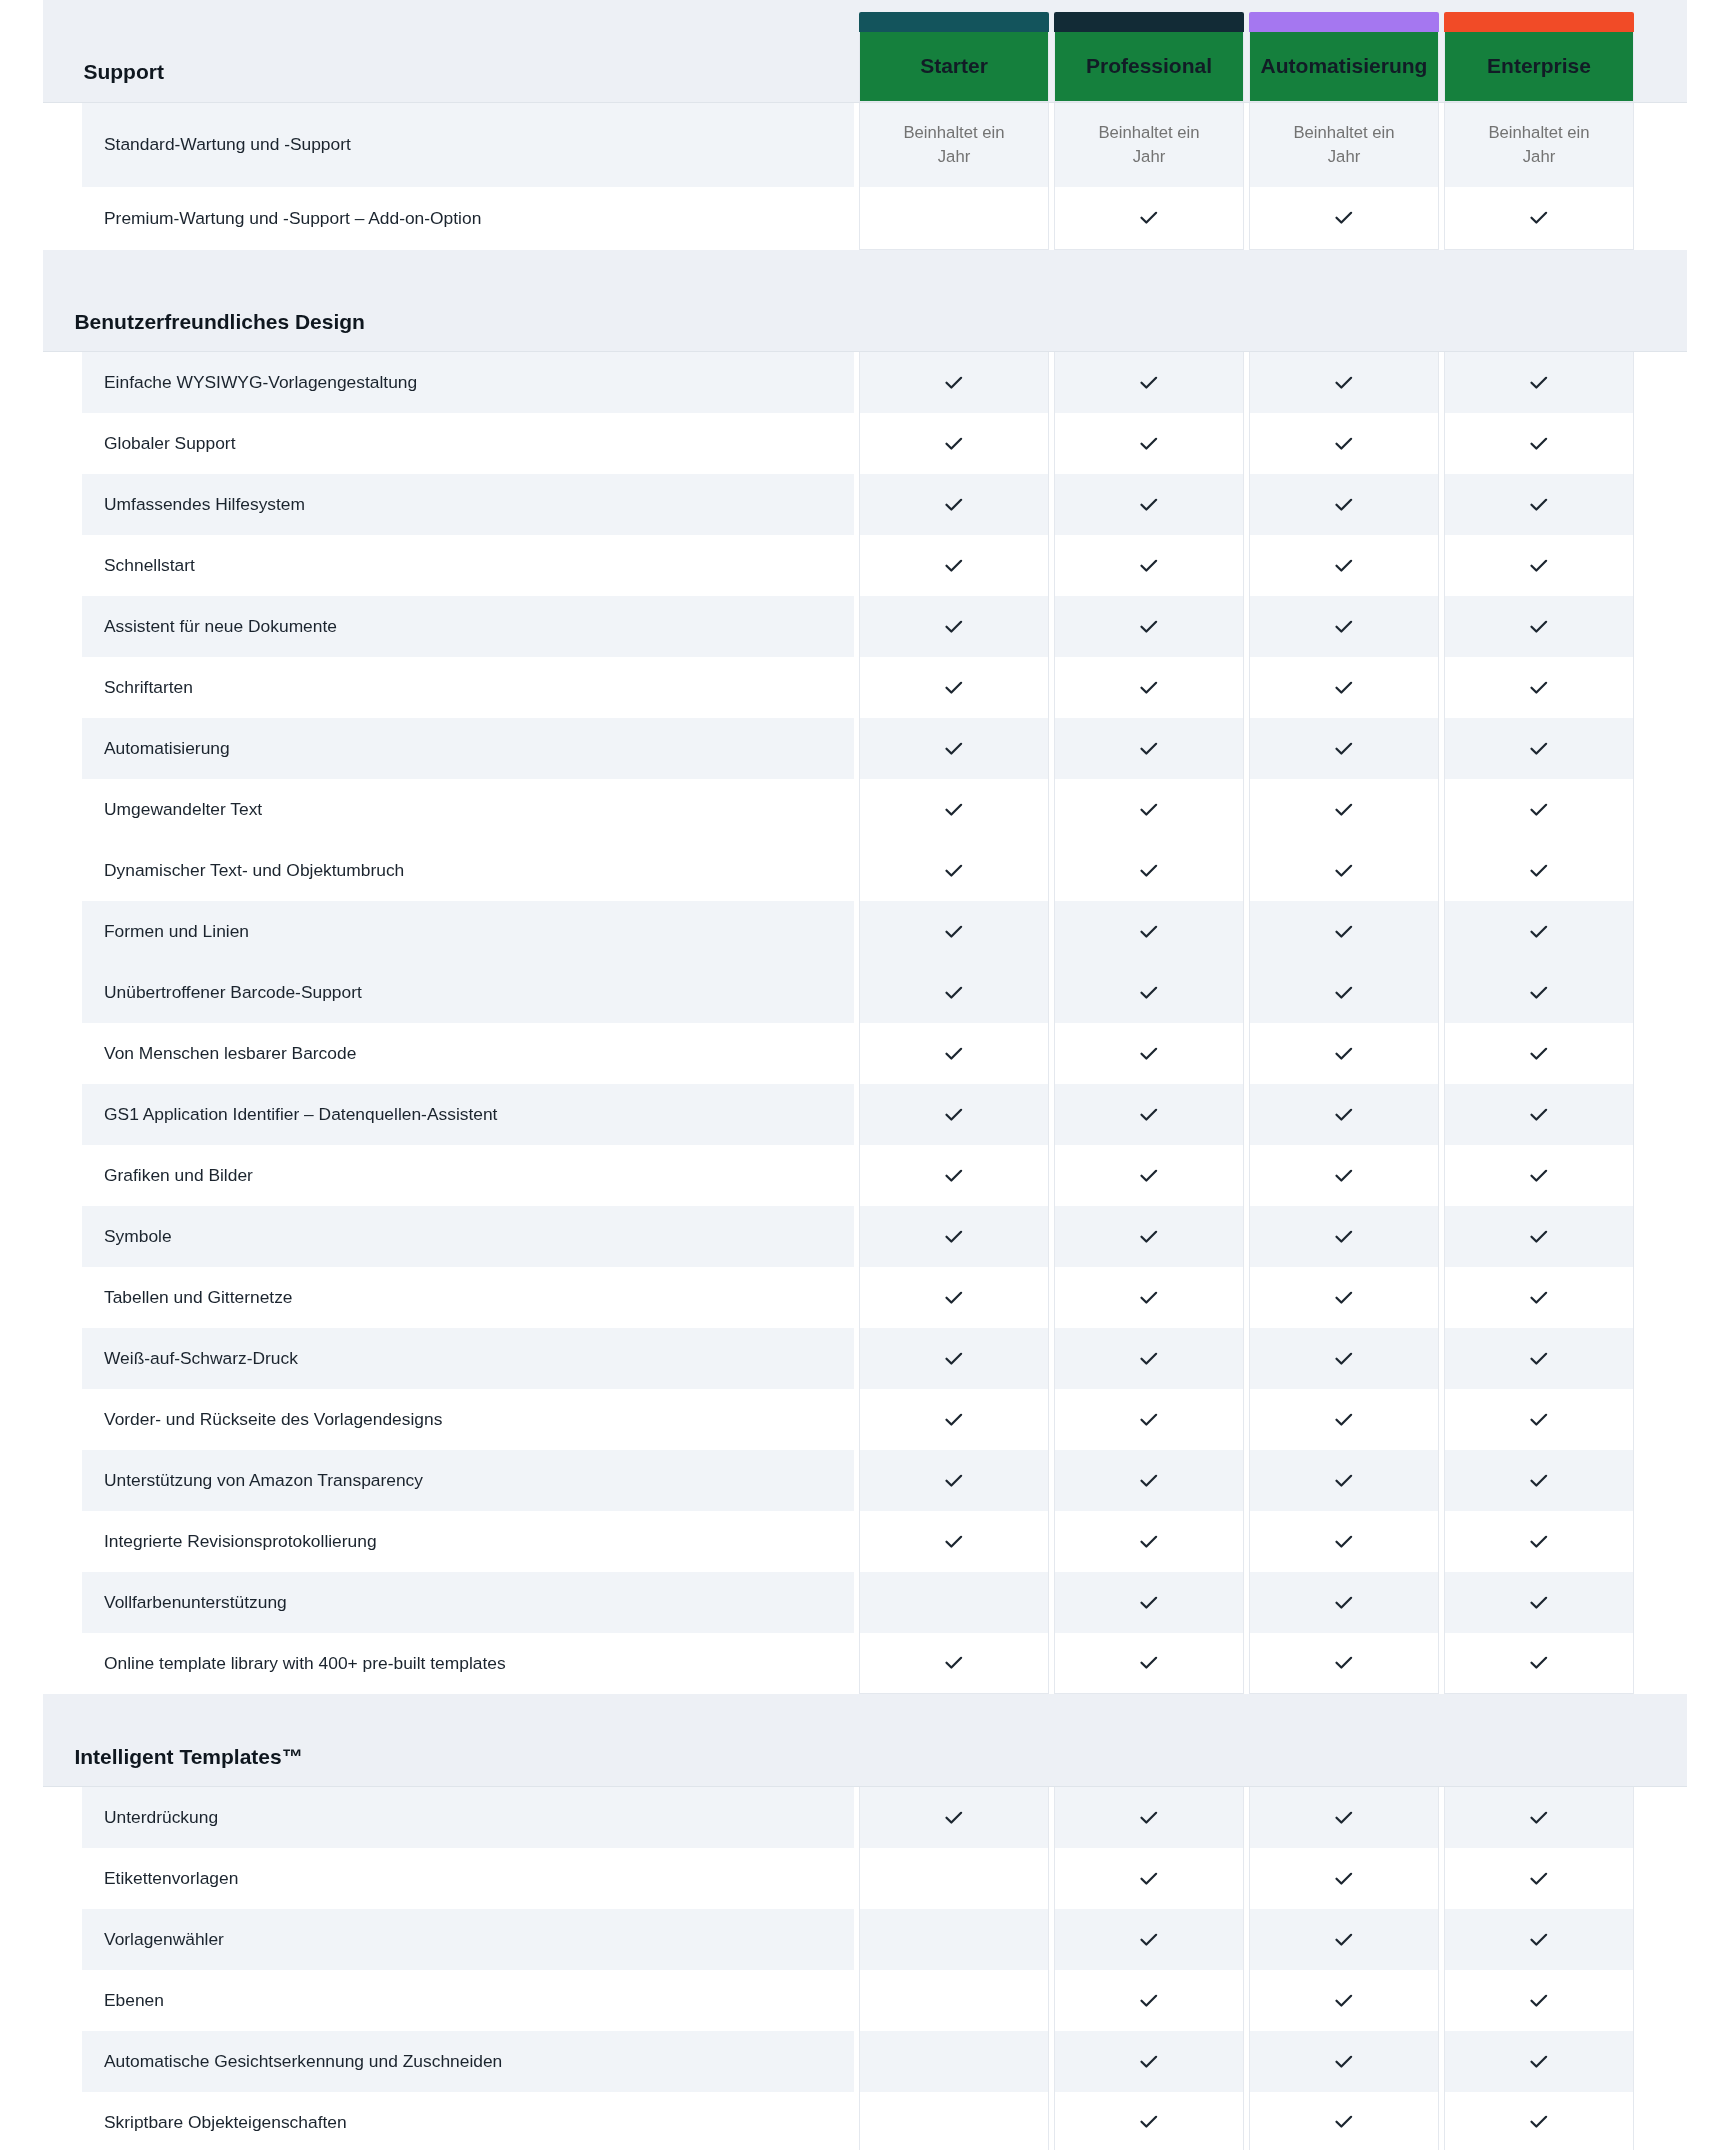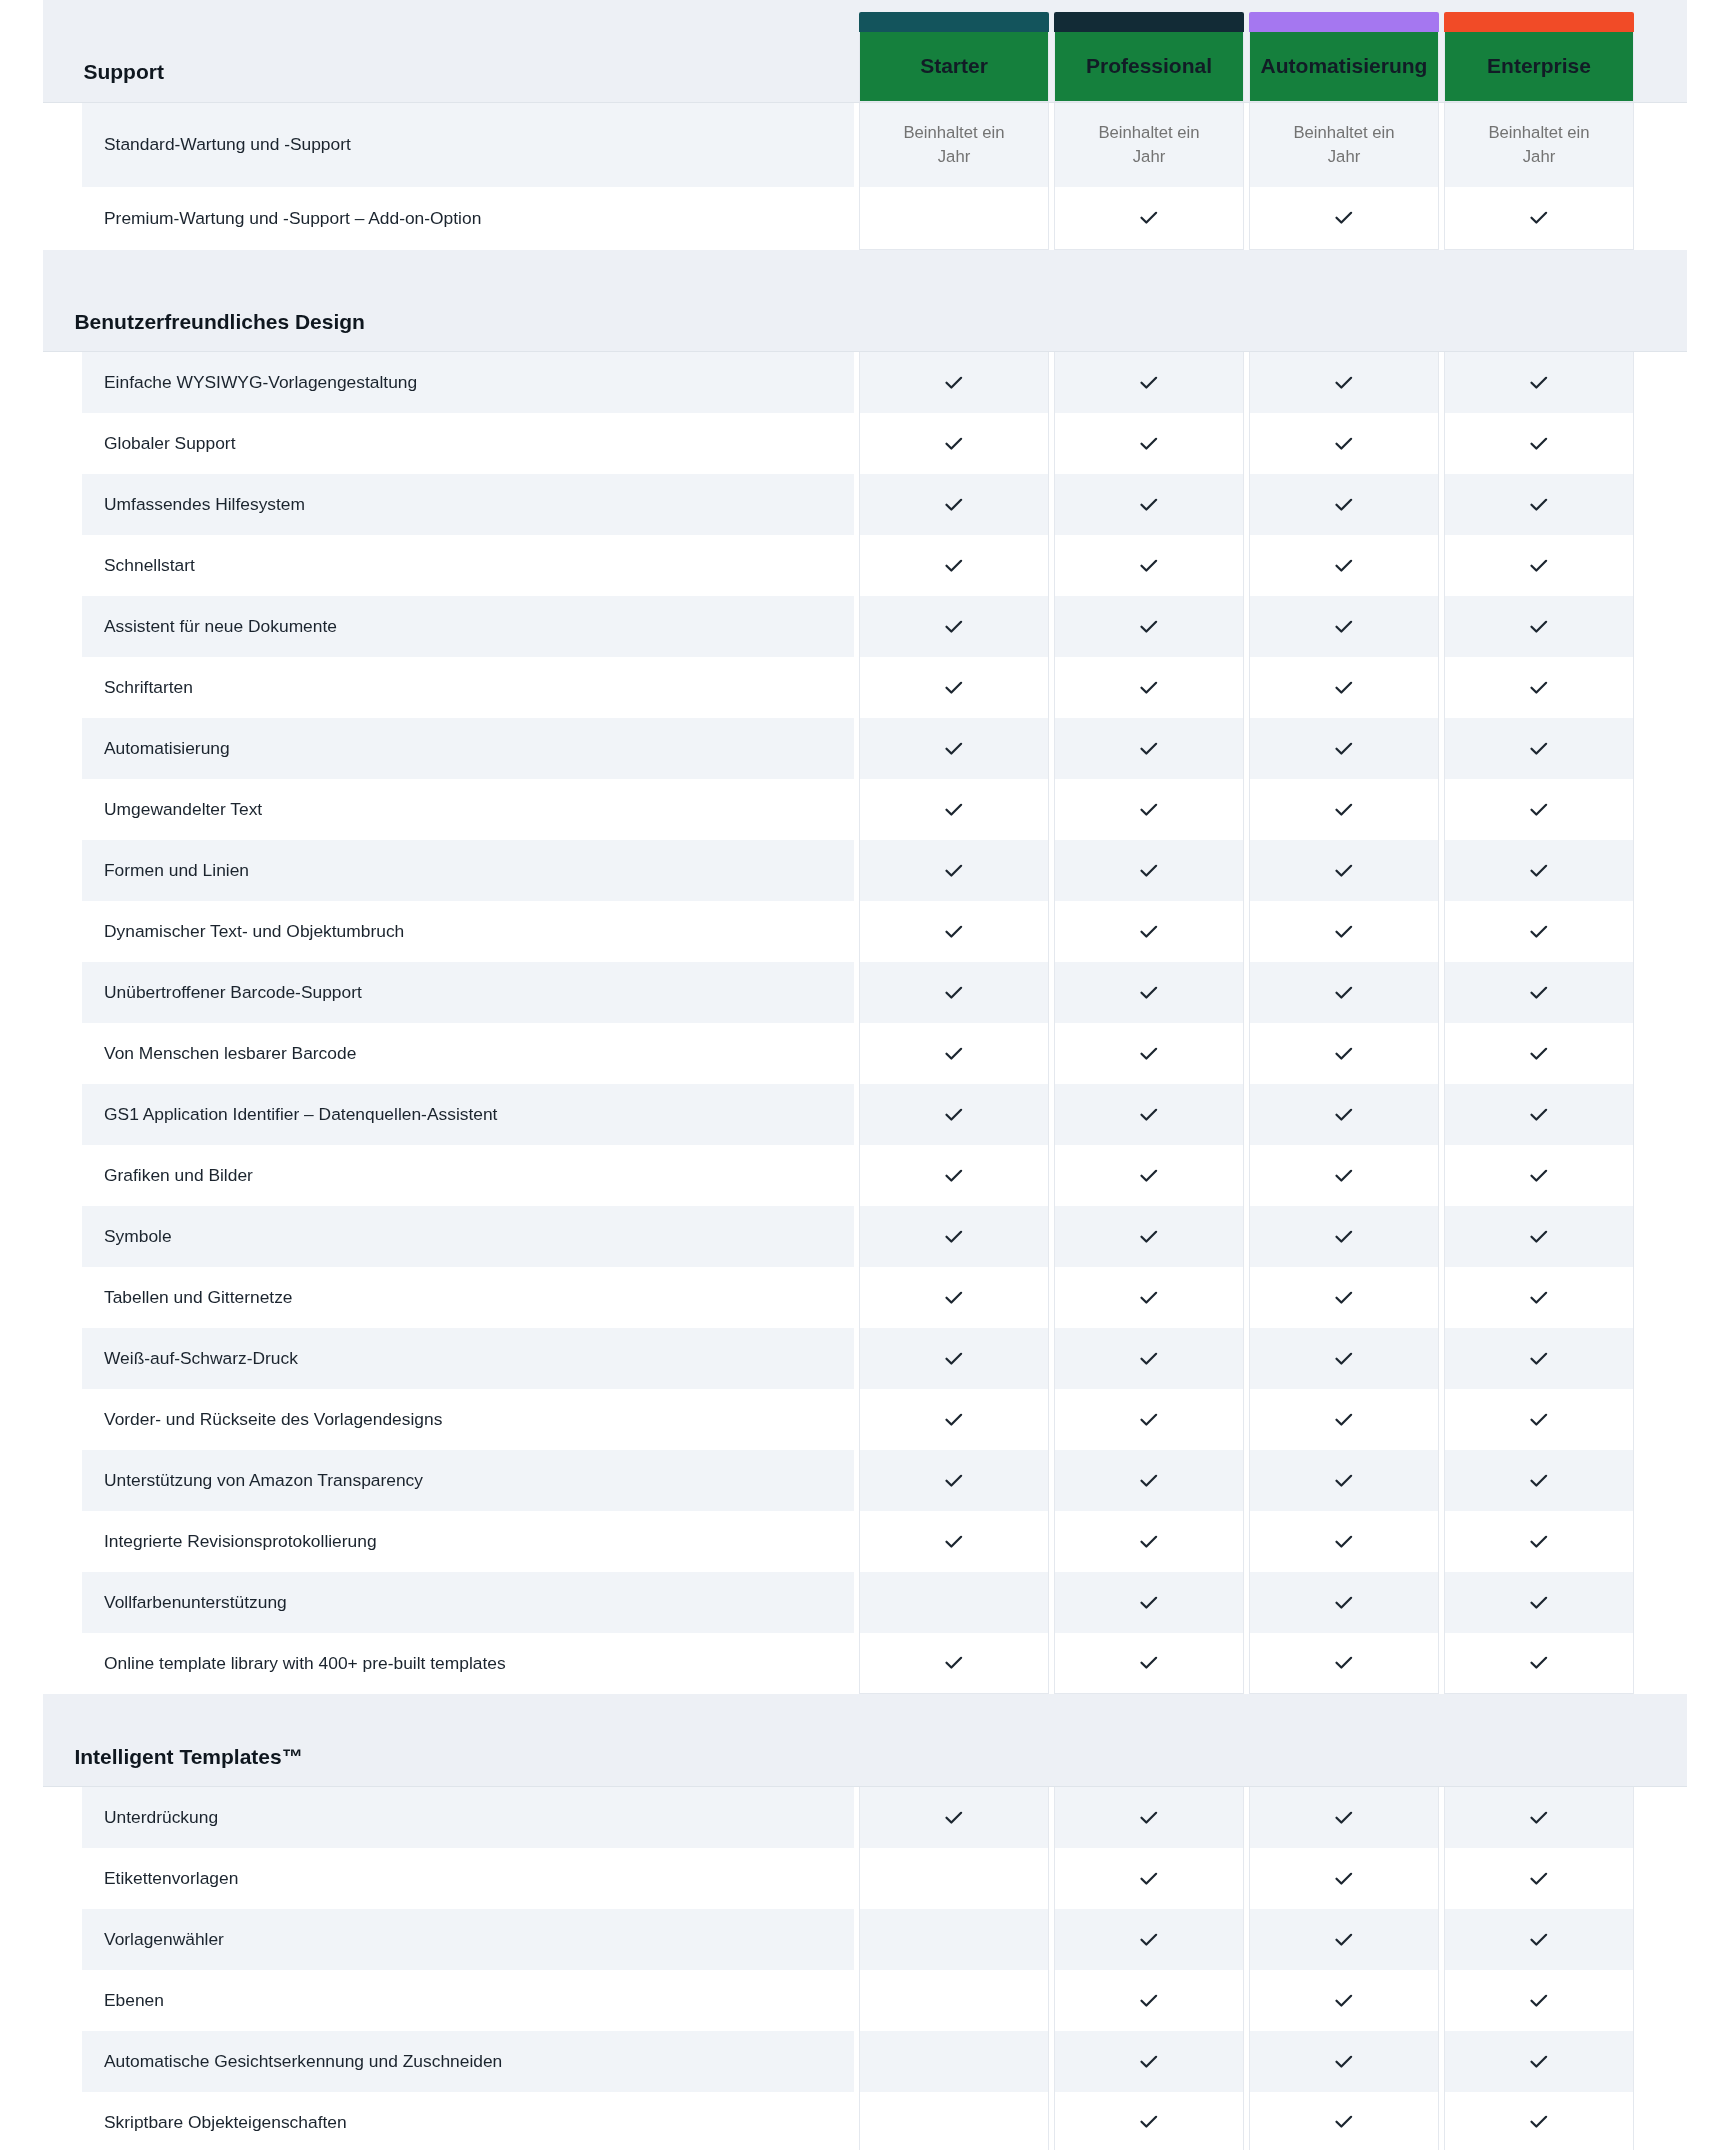--- a/index.html
+++ b/index.html
@@ -374,53 +374,53 @@
               </div>
             </div>
             <div class="cell">
               <div class="check-icon">
                 <svg width="21.6" height="16.7" viewBox="0 0 31 24" xmlns="http://www.w3.org/2000/svg">
                   <path d="M5 12.5 L12 19.5 L26 5.5" fill="none" stroke="#1c2630" stroke-width="3.2" stroke-linecap="round" stroke-linejoin="round"></path>
                 </svg>
               </div>
             </div>
           </div>
+          <div class="grid row white">
+            <div class="lbl">Dynamischer Text- und Objektumbruch</div>
+            <div class="cell">
+              <div class="check-icon">
+                <svg width="21.6" height="16.7" viewBox="0 0 31 24" xmlns="http://www.w3.org/2000/svg">
+                  <path d="M5 12.5 L12 19.5 L26 5.5" fill="none" stroke="#1c2630" stroke-width="3.2" stroke-linecap="round" stroke-linejoin="round"></path>
+                </svg>
+              </div>
+            </div>
+            <div class="cell">
+              <div class="check-icon">
+                <svg width="21.6" height="16.7" viewBox="0 0 31 24" xmlns="http://www.w3.org/2000/svg">
+                  <path d="M5 12.5 L12 19.5 L26 5.5" fill="none" stroke="#1c2630" stroke-width="3.2" stroke-linecap="round" stroke-linejoin="round"></path>
+                </svg>
+              </div>
+            </div>
+            <div class="cell">
+              <div class="check-icon">
+                <svg width="21.6" height="16.7" viewBox="0 0 31 24" xmlns="http://www.w3.org/2000/svg">
+                  <path d="M5 12.5 L12 19.5 L26 5.5" fill="none" stroke="#1c2630" stroke-width="3.2" stroke-linecap="round" stroke-linejoin="round"></path>
+                </svg>
+              </div>
+            </div>
+            <div class="cell">
+              <div class="check-icon">
+                <svg width="21.6" height="16.7" viewBox="0 0 31 24" xmlns="http://www.w3.org/2000/svg">
+                  <path d="M5 12.5 L12 19.5 L26 5.5" fill="none" stroke="#1c2630" stroke-width="3.2" stroke-linecap="round" stroke-linejoin="round"></path>
+                </svg>
+              </div>
+            </div>
+          </div>
           <div class="grid row light">
             <div class="lbl">Formen und Linien</div>
-            <div class="cell">
-              <div class="check-icon">
-                <svg width="21.6" height="16.7" viewBox="0 0 31 24" xmlns="http://www.w3.org/2000/svg">
-                  <path d="M5 12.5 L12 19.5 L26 5.5" fill="none" stroke="#1c2630" stroke-width="3.2" stroke-linecap="round" stroke-linejoin="round"></path>
-                </svg>
-              </div>
-            </div>
-            <div class="cell">
-              <div class="check-icon">
-                <svg width="21.6" height="16.7" viewBox="0 0 31 24" xmlns="http://www.w3.org/2000/svg">
-                  <path d="M5 12.5 L12 19.5 L26 5.5" fill="none" stroke="#1c2630" stroke-width="3.2" stroke-linecap="round" stroke-linejoin="round"></path>
-                </svg>
-              </div>
-            </div>
-            <div class="cell">
-              <div class="check-icon">
-                <svg width="21.6" height="16.7" viewBox="0 0 31 24" xmlns="http://www.w3.org/2000/svg">
-                  <path d="M5 12.5 L12 19.5 L26 5.5" fill="none" stroke="#1c2630" stroke-width="3.2" stroke-linecap="round" stroke-linejoin="round"></path>
-                </svg>
-              </div>
-            </div>
-            <div class="cell">
-              <div class="check-icon">
-                <svg width="21.6" height="16.7" viewBox="0 0 31 24" xmlns="http://www.w3.org/2000/svg">
-                  <path d="M5 12.5 L12 19.5 L26 5.5" fill="none" stroke="#1c2630" stroke-width="3.2" stroke-linecap="round" stroke-linejoin="round"></path>
-                </svg>
-              </div>
-            </div>
-          </div>
-          <div class="grid row white">
-            <div class="lbl">Dynamischer Text- und Objektumbruch</div>
             <div class="cell">
               <div class="check-icon">
                 <svg width="21.6" height="16.7" viewBox="0 0 31 24" xmlns="http://www.w3.org/2000/svg">
                   <path d="M5 12.5 L12 19.5 L26 5.5" fill="none" stroke="#1c2630" stroke-width="3.2" stroke-linecap="round" stroke-linejoin="round"></path>
                 </svg>
               </div>
             </div>
             <div class="cell">
               <div class="check-icon">
                 <svg width="21.6" height="16.7" viewBox="0 0 31 24" xmlns="http://www.w3.org/2000/svg">

